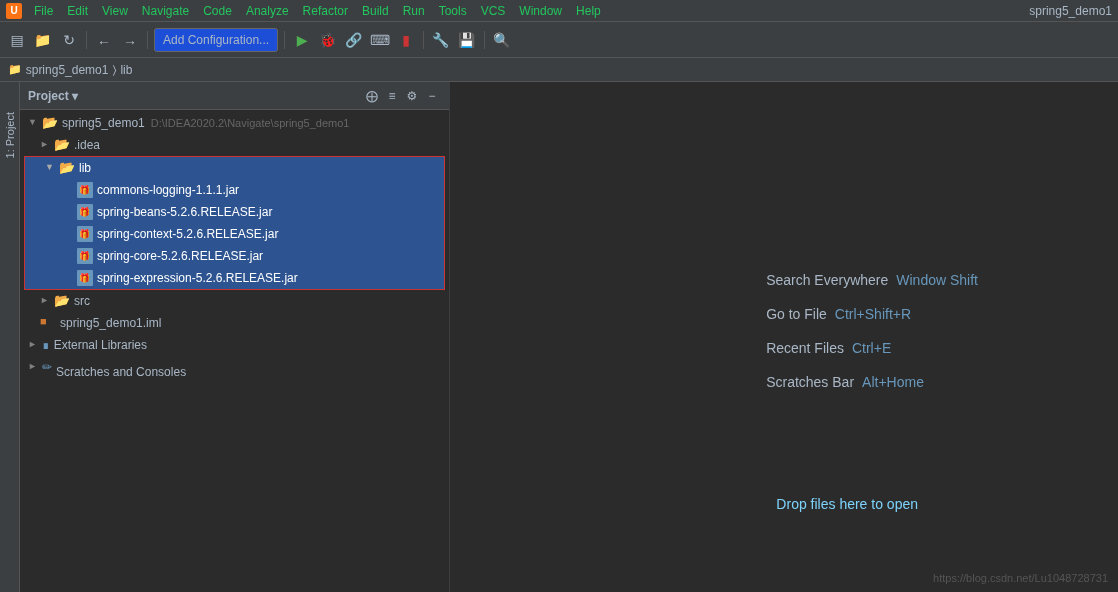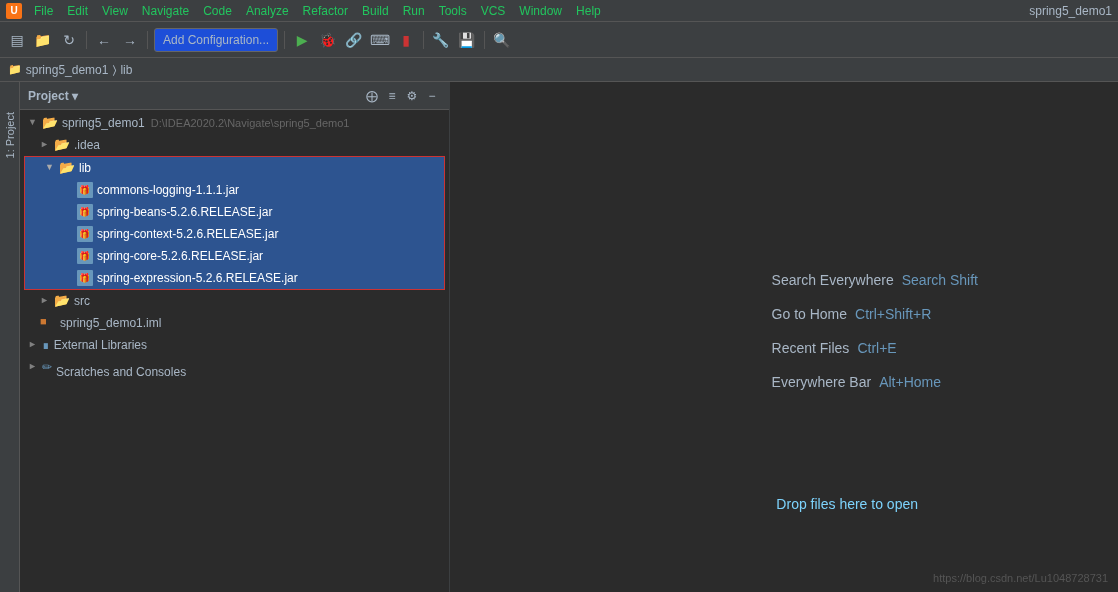--- a/index.html
+++ b/index.html
@@ -441,32 +441,32 @@
       </div>
 
     </div>
   </div>
 
   <div id="right-area">
 
     <div class="shortcut-list">
       <div class="shortcut-row">
         <span class="shortcut-label">Search Everywhere</span>
-        <span class="shortcut-key">Search Shift</span>
+        <span class="shortcut-key">Window Shift</span>
       </div>
       <div class="shortcut-row">
-        <span class="shortcut-label">Go to Home</span>
+        <span class="shortcut-label">Go to File</span>
         <span class="shortcut-key">Ctrl+Shift+R</span>
       </div>
       <div class="shortcut-row">
         <span class="shortcut-label">Recent Files</span>
         <span class="shortcut-key">Ctrl+E</span>
       </div>
       <div class="shortcut-row">
-        <span class="shortcut-label">Everywhere Bar</span>
+        <span class="shortcut-label">Scratches Bar</span>
         <span class="shortcut-key">Alt+Home</span>
       </div>
     </div>
 
     <div class="drop-files-text">Drop files here to open</div>
     <div class="watermark">https://blog.csdn.net/Lu1048728731</div>
 
   </div>
 
 </div>

